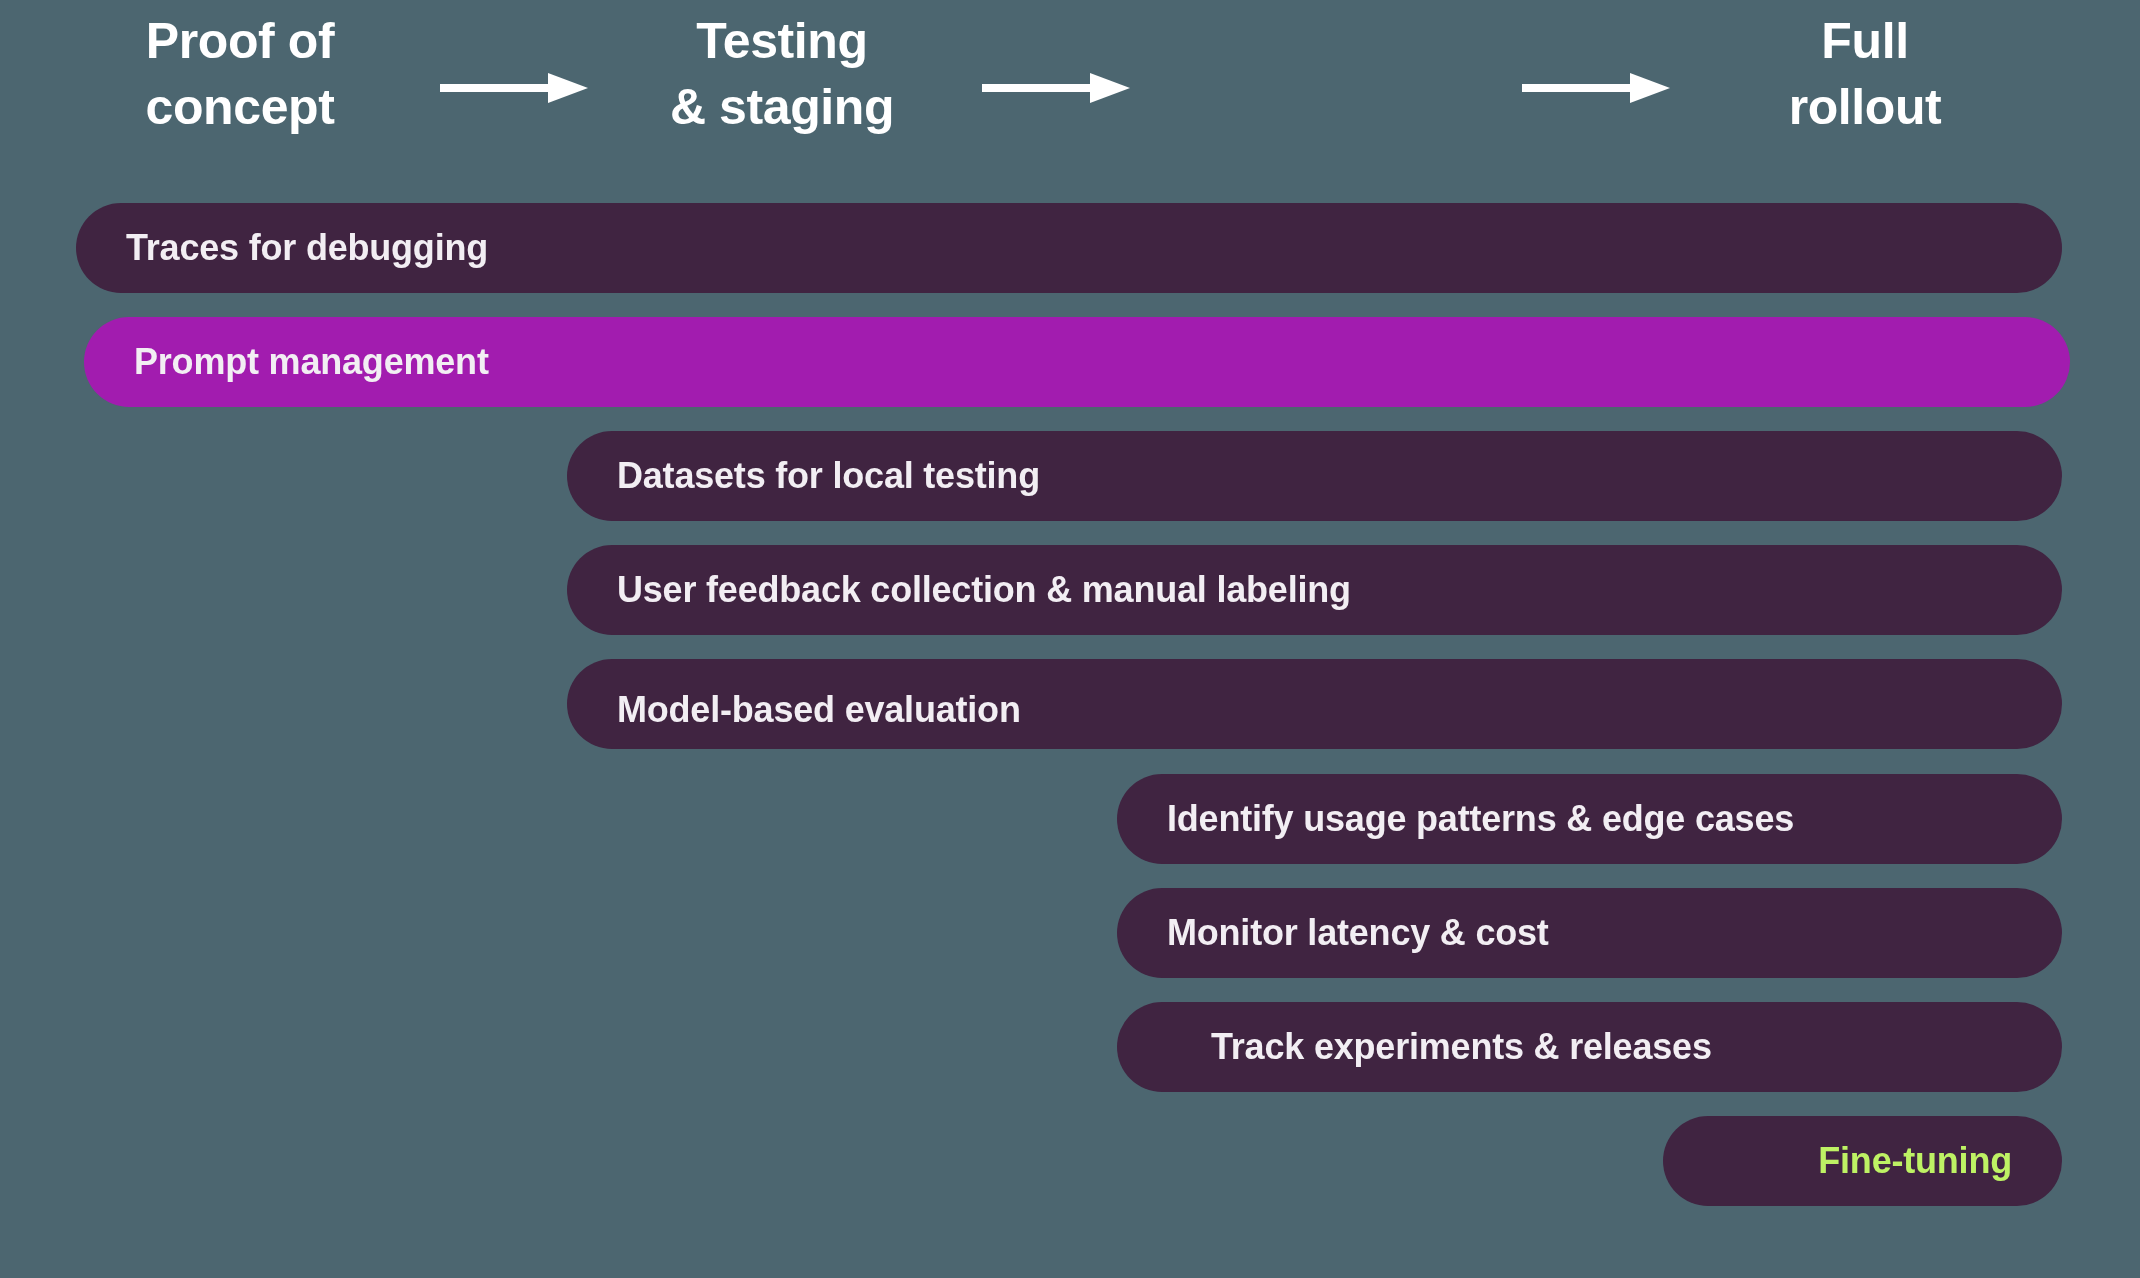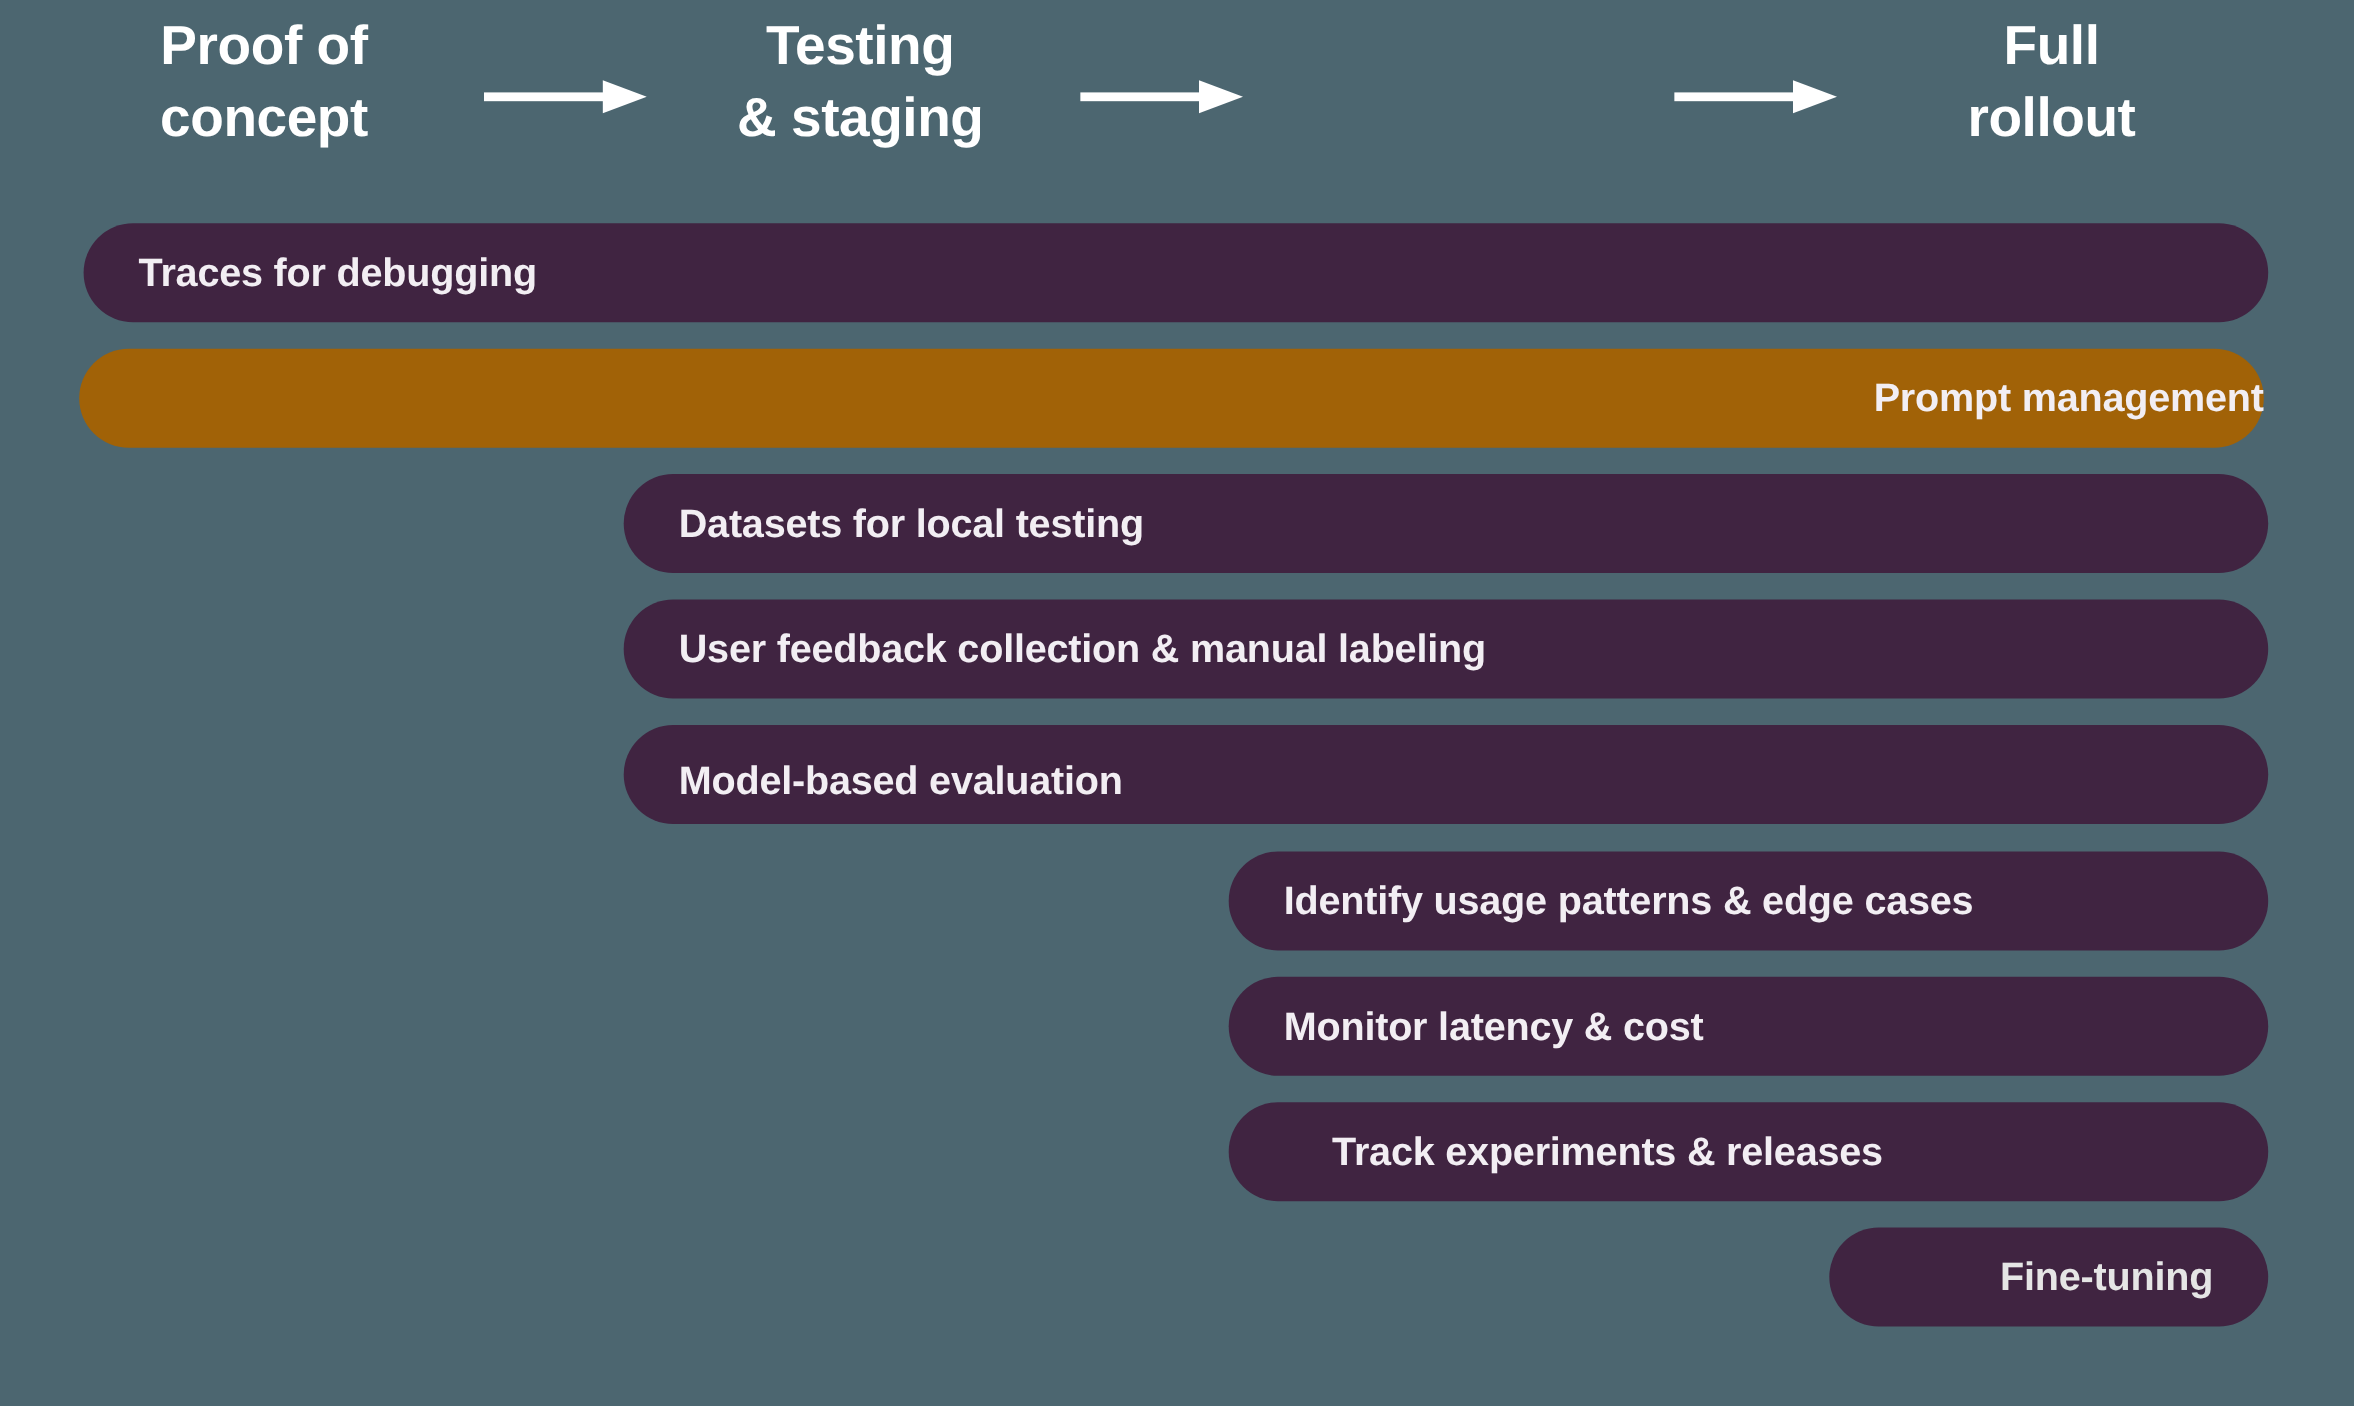--- a/index.html
+++ b/index.html
@@ -96,21 +96,21 @@
           <rect x="0" y="12" width="114" height="8" fill="#ffffff"></rect>
           <polygon points="108,1 148,16 108,31" fill="#ffffff"></polygon>
         </svg>
       </div>
     </div>
 
   <div id="bars-layer">
       <div class="bar align-left" style="left: 76px; width: 1986px; top: 203px; background: rgb(64, 36, 65);">
         <span class="bar-label" style="color: rgb(242, 238, 243);">Traces for debugging</span>
       </div>
-      <div class="bar align-left" style="left: 72px; width: 1986px; top: 317px; background: #a16207; justify-content: flex-end;">
+      <div class="bar align-left" style="left: 84px; width: 1986px; top: 317px; background: #a21caf;">
         <span class="bar-label" style="color: rgb(242, 238, 243);">Prompt management</span>
       </div>
       <div class="bar align-left" style="left: 567px; width: 1495px; top: 431px; background: rgb(64, 36, 65);">
         <span class="bar-label" style="color: rgb(242, 238, 243);">Datasets for local testing</span>
       </div>
       <div class="bar align-left" style="left: 567px; width: 1495px; top: 545px; background: rgb(64, 36, 65);">
         <span class="bar-label" style="color: rgb(242, 238, 243); text-align: right;">User feedback collection &amp; manual labeling</span>
       </div>
       <div class="bar align-left" style="left: 567px; width: 1495px; top: 659px; background: rgb(64, 36, 65);">
         <span class="bar-label" style="color: rgb(242, 238, 243); margin-top: 11px;">Model-based evaluation</span>
@@ -118,17 +118,17 @@
       <div class="bar align-left" style="left: 1117px; width: 945px; top: 774px; background: rgb(64, 36, 65);">
         <span class="bar-label" style="color: rgb(242, 238, 243);">Identify usage patterns &amp; edge cases</span>
       </div>
       <div class="bar align-left" style="left: 1117px; width: 945px; top: 888px; background: rgb(64, 36, 65);">
         <span class="bar-label" style="color: rgb(242, 238, 243);">Monitor latency &amp; cost</span>
       </div>
       <div class="bar align-left" style="left: 1117px; width: 945px; top: 1002px; background: rgb(64, 36, 65);">
         <span class="bar-label" style="color: rgb(242, 238, 243); margin-left: 44px;">Track experiments &amp; releases</span>
       </div>
       <div class="bar align-right" style="left: 1663px; width: 399px; top: 1116px; background: rgb(64, 36, 65);">
-        <span class="bar-label" style="color: #e5e5e5;">Fine-tuning</span>
+        <span class="bar-label" style="color: #bef264;">Fine-tuning</span>
       </div>
     </div>
 
 </div>
 
 </body></html>

